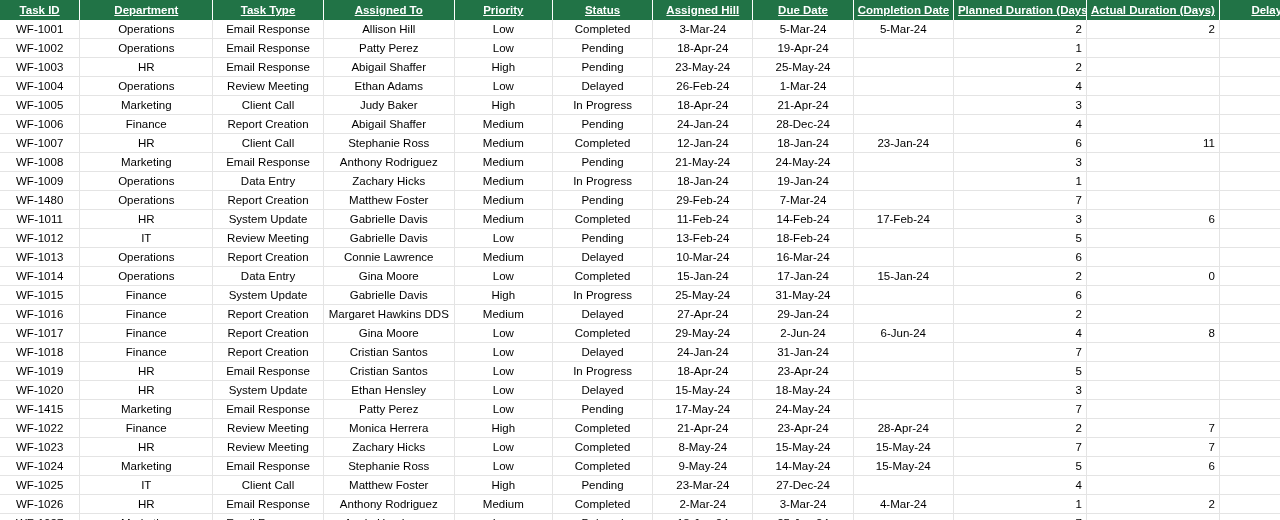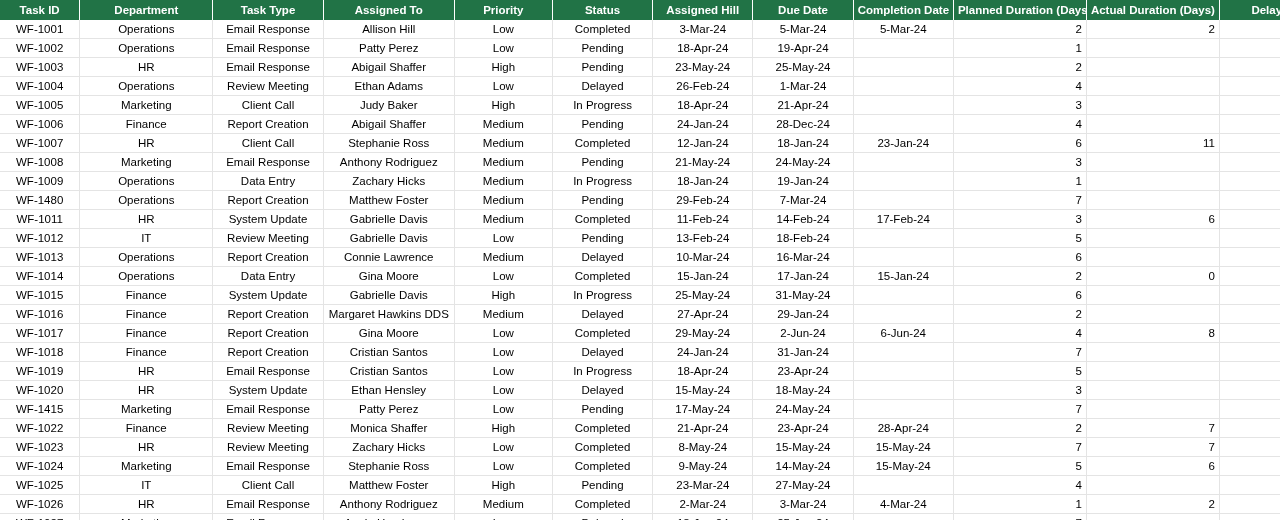--- a/index.html
+++ b/index.html
@@ -30,20 +30,21 @@
     background: #217346;
     color: #ffffff;
     font-weight: bold;
     font-size: 11.5px;
     text-align: center;
     padding: 2px 4px;
     height: 16px;
     border-right: 1px solid #ffffff;
     white-space: nowrap;
     overflow: hidden;
+    text-decoration: underline;
   }
   table.grid td {
     border-bottom: 1px solid #e4e4e4;
     border-right: 1px solid #e4e4e4;
     height: 16px;
     padding: 1px 4px;
     font-size: 11.5px;
     white-space: nowrap;
     overflow: hidden;
   }
@@ -391,21 +392,21 @@
           <td class="c-center">24-May-24</td>
           <td class="c-center"></td>
           <td class="c-right">7</td>
           <td class="c-right"></td>
           <td class="c-right"></td>
         </tr>
         <tr>
           <td class="c-center">WF-1022</td>
           <td class="c-center">Finance</td>
           <td class="c-center">Review Meeting</td>
-          <td class="c-center">Monica Shaffer</td>
+          <td class="c-center">Monica Herrera</td>
           <td class="c-center">High</td>
           <td class="c-center">Completed</td>
           <td class="c-center">21-Apr-24</td>
           <td class="c-center">23-Apr-24</td>
           <td class="c-center">28-Apr-24</td>
           <td class="c-right">2</td>
           <td class="c-right">7</td>
           <td class="c-right">5</td>
         </tr>
         <tr>
@@ -437,21 +438,21 @@
           <td class="c-right">1</td>
         </tr>
         <tr>
           <td class="c-center">WF-1025</td>
           <td class="c-center">IT</td>
           <td class="c-center">Client Call</td>
           <td class="c-center">Matthew Foster</td>
           <td class="c-center">High</td>
           <td class="c-center">Pending</td>
           <td class="c-center">23-Mar-24</td>
-          <td class="c-center">27-May-24</td>
+          <td class="c-center">27-Dec-24</td>
           <td class="c-center"></td>
           <td class="c-right">4</td>
           <td class="c-right"></td>
           <td class="c-right"></td>
         </tr>
         <tr>
           <td class="c-center">WF-1026</td>
           <td class="c-center">HR</td>
           <td class="c-center">Email Response</td>
           <td class="c-center">Anthony Rodriguez</td>

